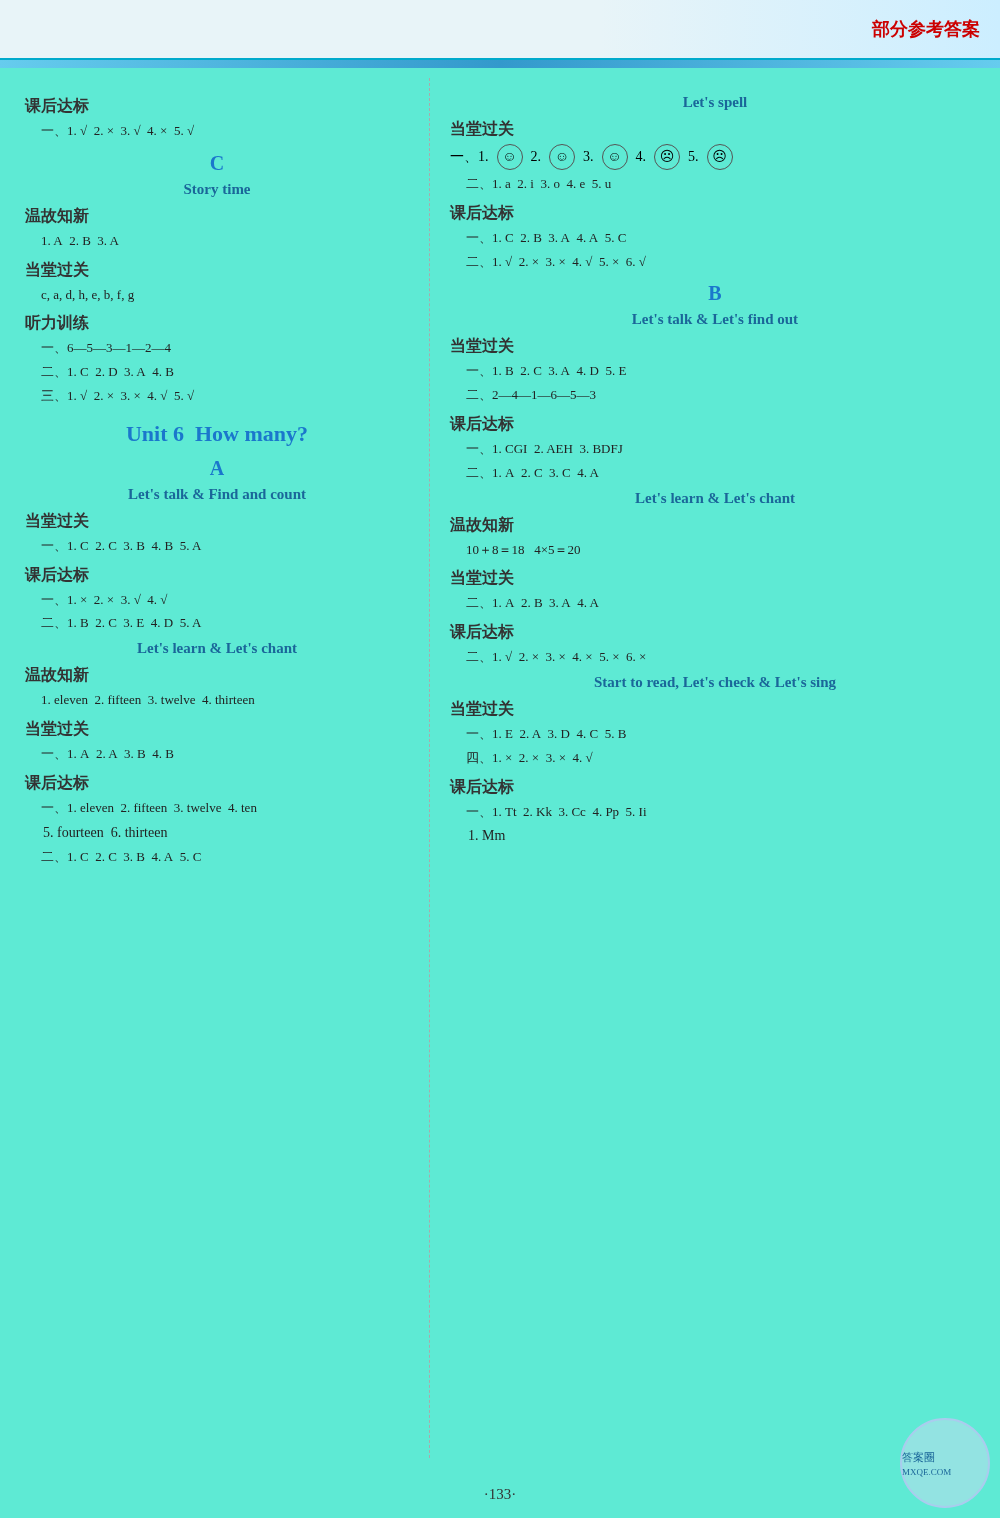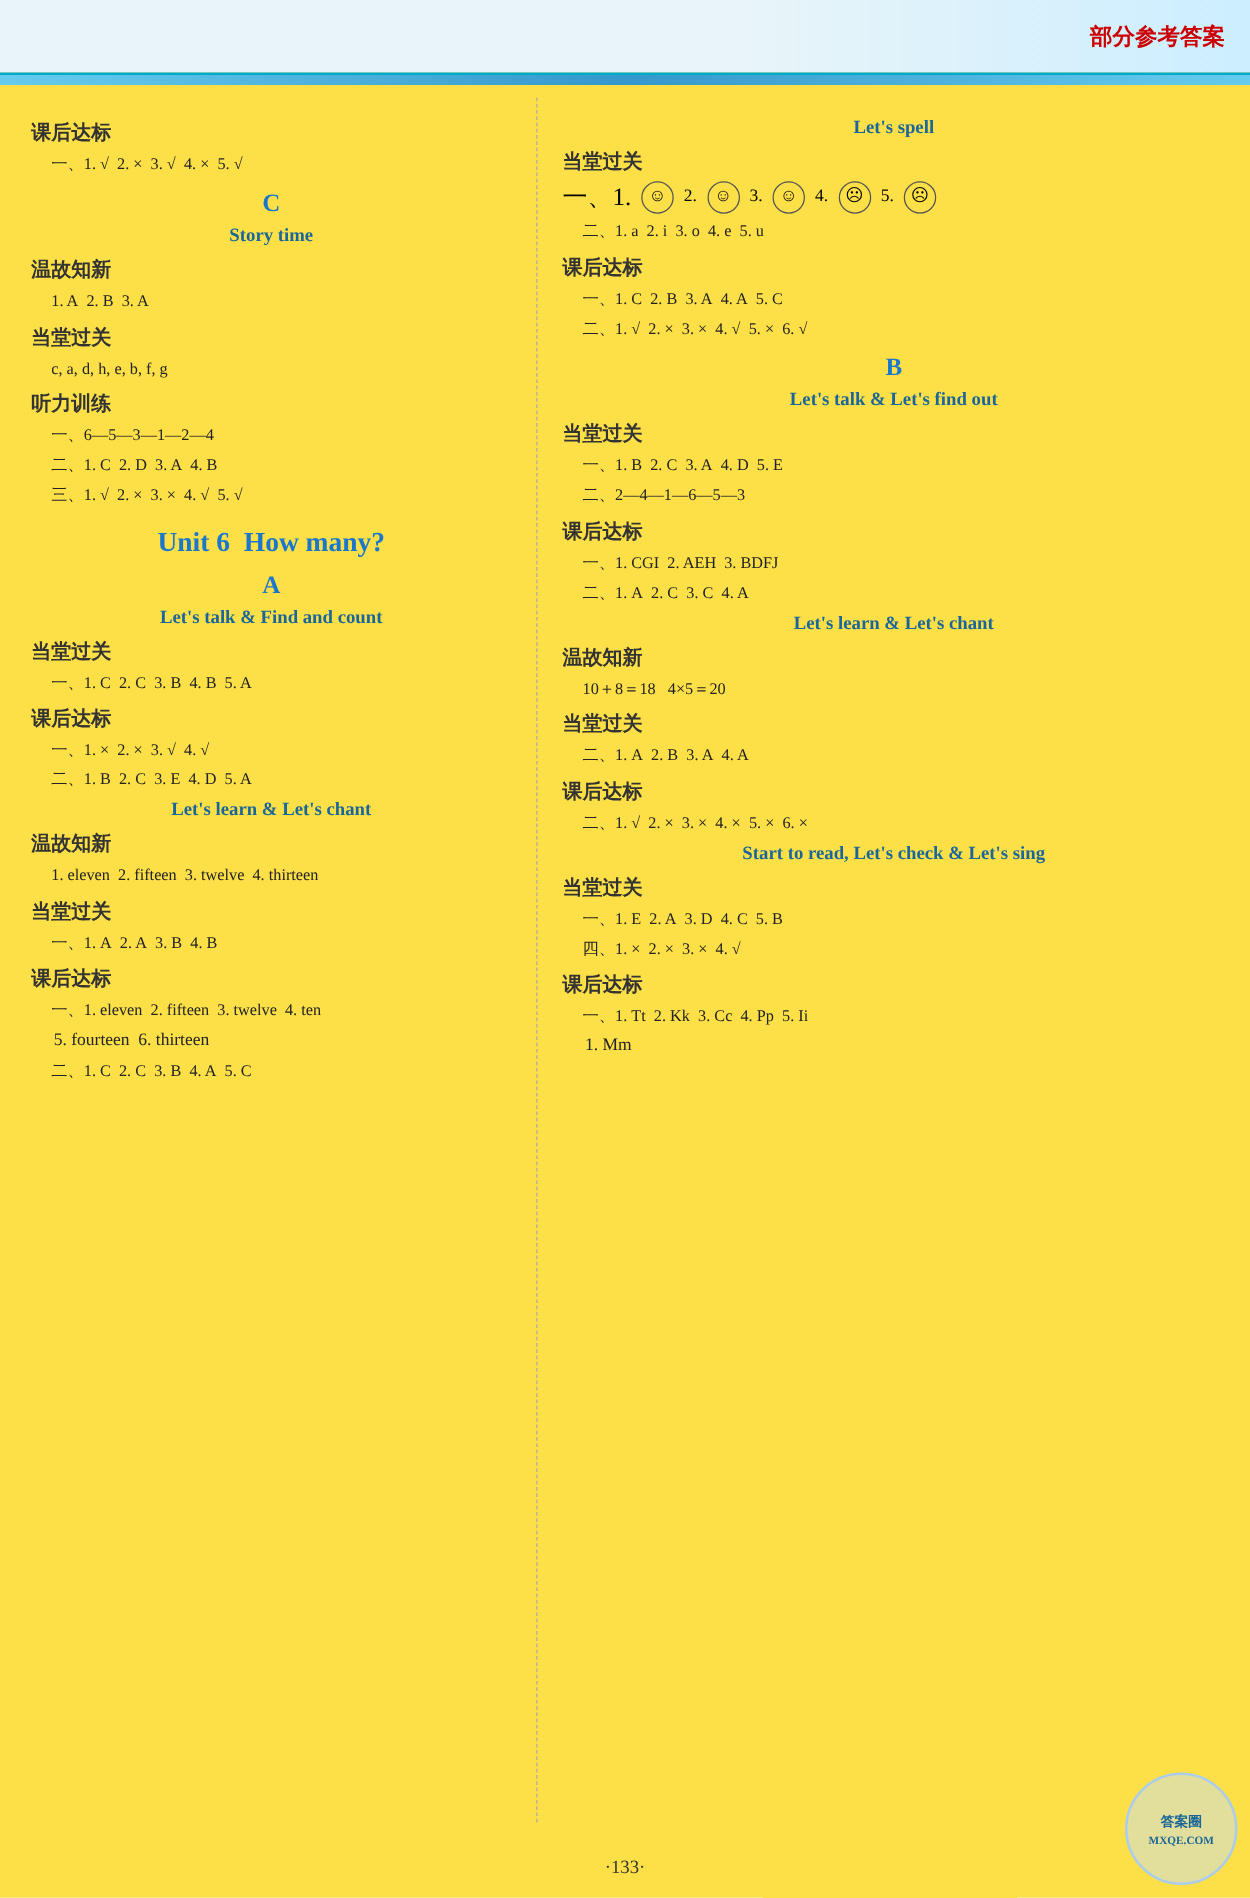--- a/index.html
+++ b/index.html
@@ -7,21 +7,21 @@
       font-family: "SimSun", "宋体", serif;
       background: #fff;
       width: 1000px;
       min-height: 1518px;
       position: relative;
       overflow-x: hidden;
     }
     .page {
       width: 1000px;
       min-height: 1518px;
-      background: #fde047;
+      background: #5eead4;
       position: relative;
       padding: 0;
     }
     
     .top-header {
       width: 100%;
       height: 60px;
       display: flex;
       align-items: center;
       justify-content: flex-end;
@@ -118,26 +118,26 @@
     .watermark {
       position: absolute;
       bottom: 10px;
       right: 10px;
       background: rgba(200,220,240,0.5);
       border-radius: 50%;
       width: 90px;
       height: 90px;
       display: flex;
       flex-direction: column;
-      align-items: center;
+      align-items: flex-start;
       justify-content: center;
       font-size: 11px;
       color: #1a6699;
       border: 2px solid #aaccee;
-      font-weight: bold;
+      font-weight: normal;
     }
     .smiley {
       display: inline-block;
       width: 26px;
       height: 26px;
       border: 1.5px solid #555;
       border-radius: 50%;
       text-align: center;
       line-height: 24px;
       font-size: 14px;
@@ -223,21 +223,21 @@
 
     </div>
 
     <div class="right-col">
 
       <div class="section-title-blue">Let's spell</div>
 
       <div>
         <div class="section-title-zh">当堂过关</div>
         <div class="emoji-row">
-          <span style="font-size:20px;">一、1.</span>
+          <span style="font-size:14px;">一、1.</span>
           <span class="smiley">☺</span>
           <span style="font-size:14px;">2.</span>
           <span class="smiley">☺</span>
           <span style="font-size:14px;">3.</span>
           <span class="smiley">☺</span>
           <span style="font-size:14px;">4.</span>
           <span class="smiley" style="border-color:#555;">☹</span>
           <span style="font-size:14px;">5.</span>
           <span class="smiley" style="border-color:#555;">☹</span>
         </div>

